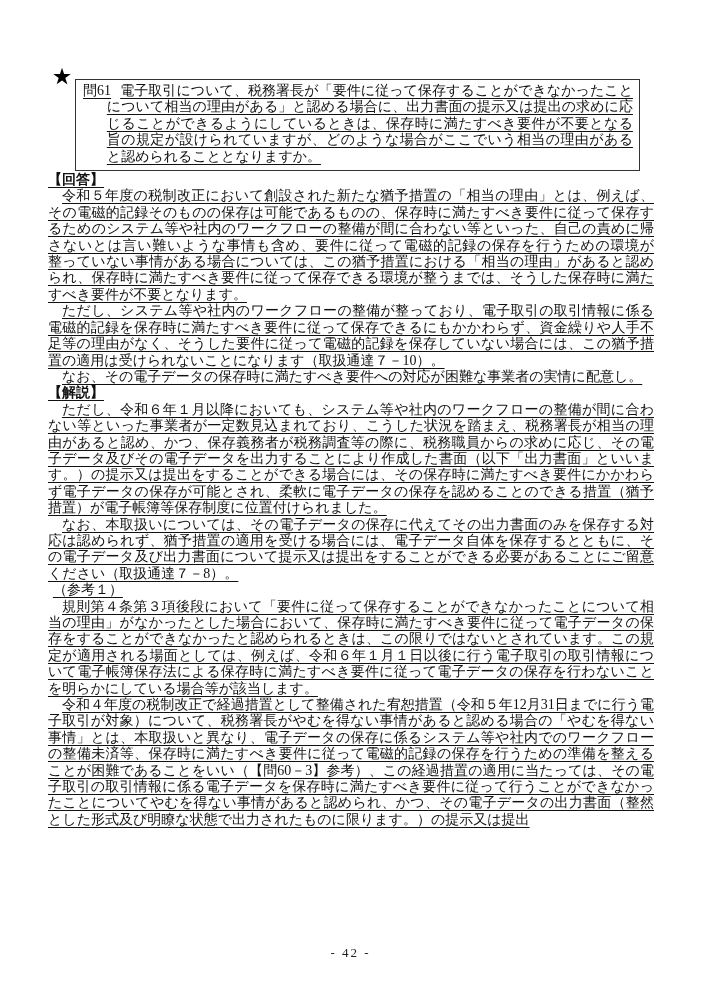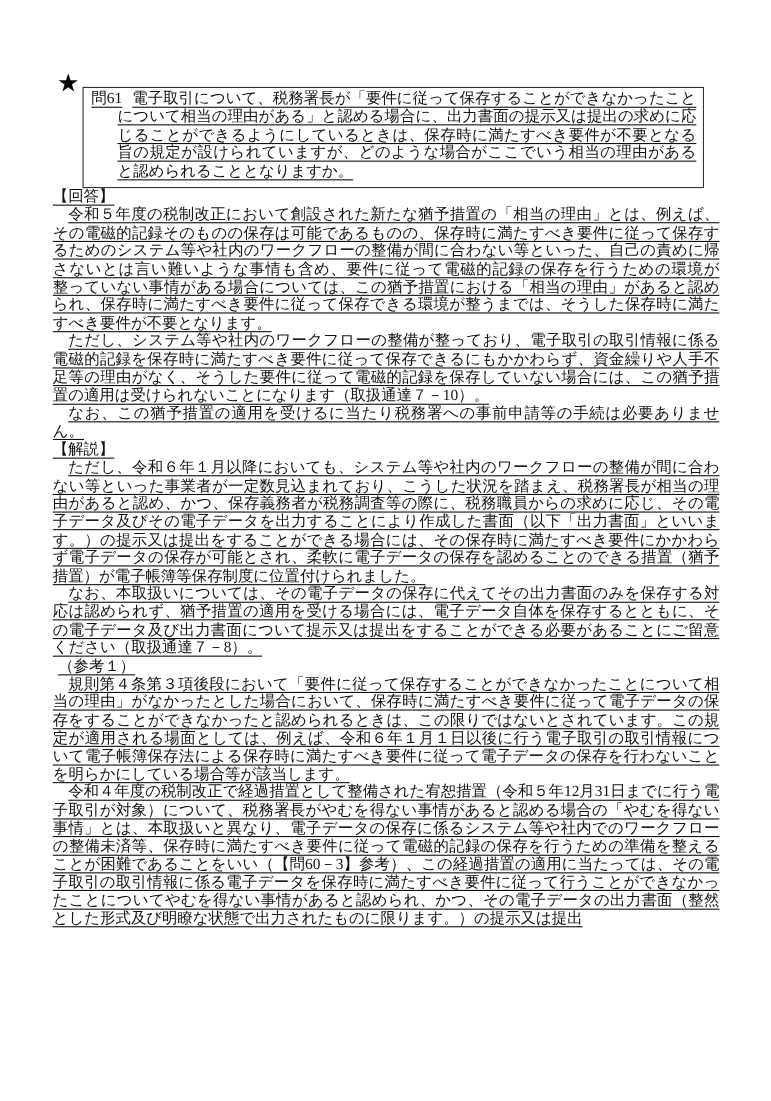--- a/index.html
+++ b/index.html
@@ -34,21 +34,21 @@
     padding: 3px 6px 5px 7px;
   }
   .q-para {
     margin: 0;
     padding-left: 1.7em;
     text-indent: -1.7em;
     text-align: justify;
   }
   .q-label { margin-right: 0.65em; }
   .u { text-decoration: underline; text-decoration-thickness: 1px; text-underline-offset: 3px; }
-  .heading { margin: 0; font-weight: normal; font-size: 14px; }
+  .heading { margin: 0; font-weight: bold; font-size: 14px; }
   .para {
     margin: 0;
     text-indent: 1em;
     text-align: justify;
     line-break: strict;
   }
   .ref-heading { margin: 0; text-indent: 0.35em; }
   .page-number {
     position: absolute;
     bottom: 40px;
@@ -69,27 +69,28 @@
 
   <div class="content">
 
     <div class="qbox">
       <p class="q-para u"><span class="q-label">問61</span><span>電子取引について、税務署長が「要件に従って保存することができなかったことについて相当の理由がある」と認める場合に、出力書面の提示又は提出の求めに応じることができるようにしているときは、保存時に満たすべき要件が不要となる旨の規定が設けられていますが、どのような場合がここでいう相当の理由があると認められることとなりますか。</span></p>
     </div>
 
     <p class="heading u">【回答】</p>
     <p class="para u">令和５年度の税制改正において創設された新たな猶予措置の「相当の理由」とは、例えば、その電磁的記録そのものの保存は可能であるものの、保存時に満たすべき要件に従って保存するためのシステム等や社内のワークフローの整備が間に合わない等といった、自己の責めに帰さないとは言い難いような事情も含め、要件に従って電磁的記録の保存を行うための環境が整っていない事情がある場合については、この猶予措置における「相当の理由」があると認められ、保存時に満たすべき要件に従って保存できる環境が整うまでは、そうした保存時に満たすべき要件が不要となります。</p>
     <p class="para u">ただし、システム等や社内のワークフローの整備が整っており、電子取引の取引情報に係る電磁的記録を保存時に満たすべき要件に従って保存できるにもかかわらず、資金繰りや人手不足等の理由がなく、そうした要件に従って電磁的記録を保存していない場合には、この猶予措置の適用は受けられないことになります（取扱通達７－10）。</p>
-    <p class="para u">なお、この猶予措置の適用を受けるに当たり税務署への事前申請等の手続は必要ありません。</p>
+    <p class="para u">なお、その電子データの保存時に満たすべき要件への対応が困難な事業者の実情に配意し。</p>
 
     <p class="heading u">【解説】</p>
     <p class="para u">ただし、令和６年１月以降においても、システム等や社内のワークフローの整備が間に合わない等といった事業者が一定数見込まれており、こうした状況を踏まえ、税務署長が相当の理由があると認め、かつ、保存義務者が税務調査等の際に、税務職員からの求めに応じ、その電子データ及びその電子データを出力することにより作成した書面（以下「出力書面」といいます。）の提示又は提出をすることができる場合には、その保存時に満たすべき要件にかかわらず電子データの保存が可能とされ、柔軟に電子データの保存を認めることのできる措置（猶予措置）が電子帳簿等保存制度に位置付けられました。</p>
     <p class="para u">なお、本取扱いについては、その電子データの保存に代えてその出力書面のみを保存する対応は認められず、猶予措置の適用を受ける場合には、電子データ自体を保存するとともに、その電子データ及び出力書面について提示又は提出をすることができる必要があることにご留意ください（取扱通達７－8）。</p>
 
     <p class="ref-heading u">（参考１）</p>
     <p class="para u">規則第４条第３項後段において「要件に従って保存することができなかったことについて相当の理由」がなかったとした場合において、保存時に満たすべき要件に従って電子データの保存をすることができなかったと認められるときは、この限りではないとされています。この規定が適用される場面としては、例えば、令和６年１月１日以後に行う電子取引の取引情報について電子帳簿保存法による保存時に満たすべき要件に従って電子データの保存を行わないことを明らかにしている場合等が該当します。</p>
 
     <p class="para u">令和４年度の税制改正で経過措置として整備された宥恕措置（令和５年12月31日までに行う電子取引が対象）について、税務署長がやむを得ない事情があると認める場合の「やむを得ない事情」とは、本取扱いと異なり、電子データの保存に係るシステム等や社内でのワークフローの整備未済等、保存時に満たすべき要件に従って電磁的記録の保存を行うための準備を整えることが困難であることをいい（【問60－3】参考）、この経過措置の適用に当たっては、その電子取引の取引情報に係る電子データを保存時に満たすべき要件に従って行うことができなかったことについてやむを得ない事情があると認められ、かつ、その電子データの出力書面（整然とした形式及び明瞭な状態で出力されたものに限ります。）の提示又は提出</p>
 
   </div>
 
+  <div class="page-number">- 42 -</div>
 
 </div>
 
 </body></html>

